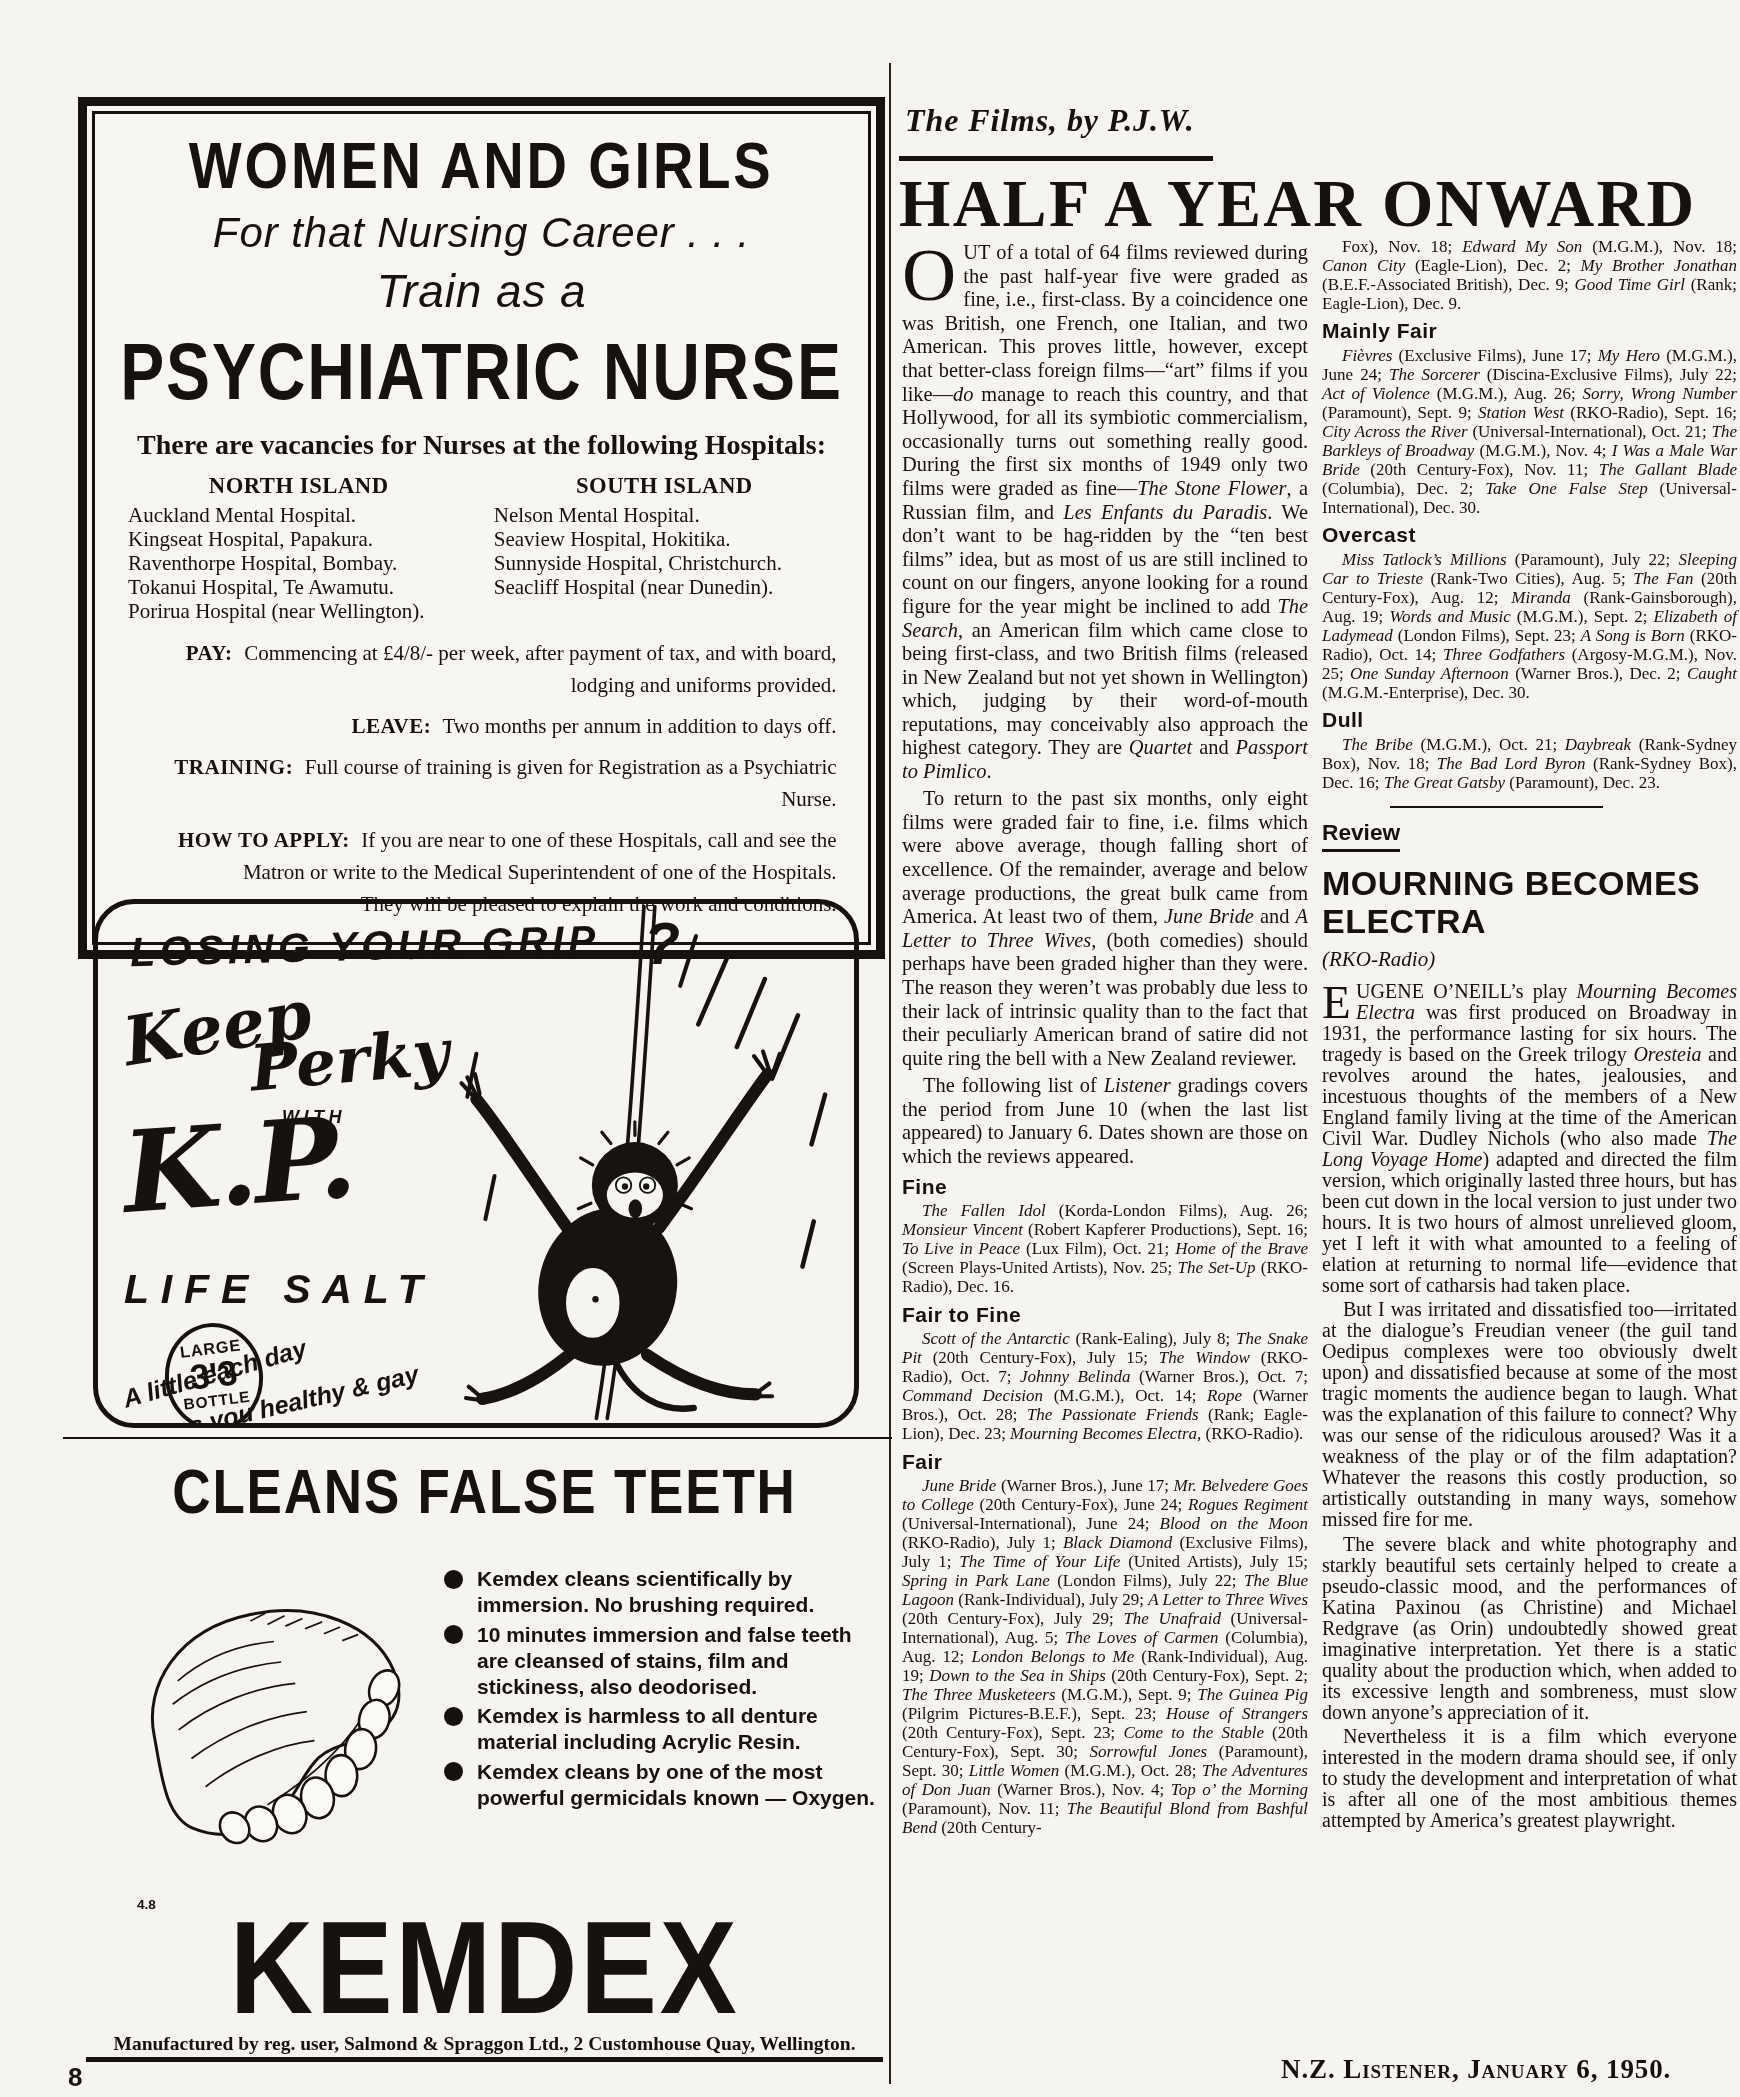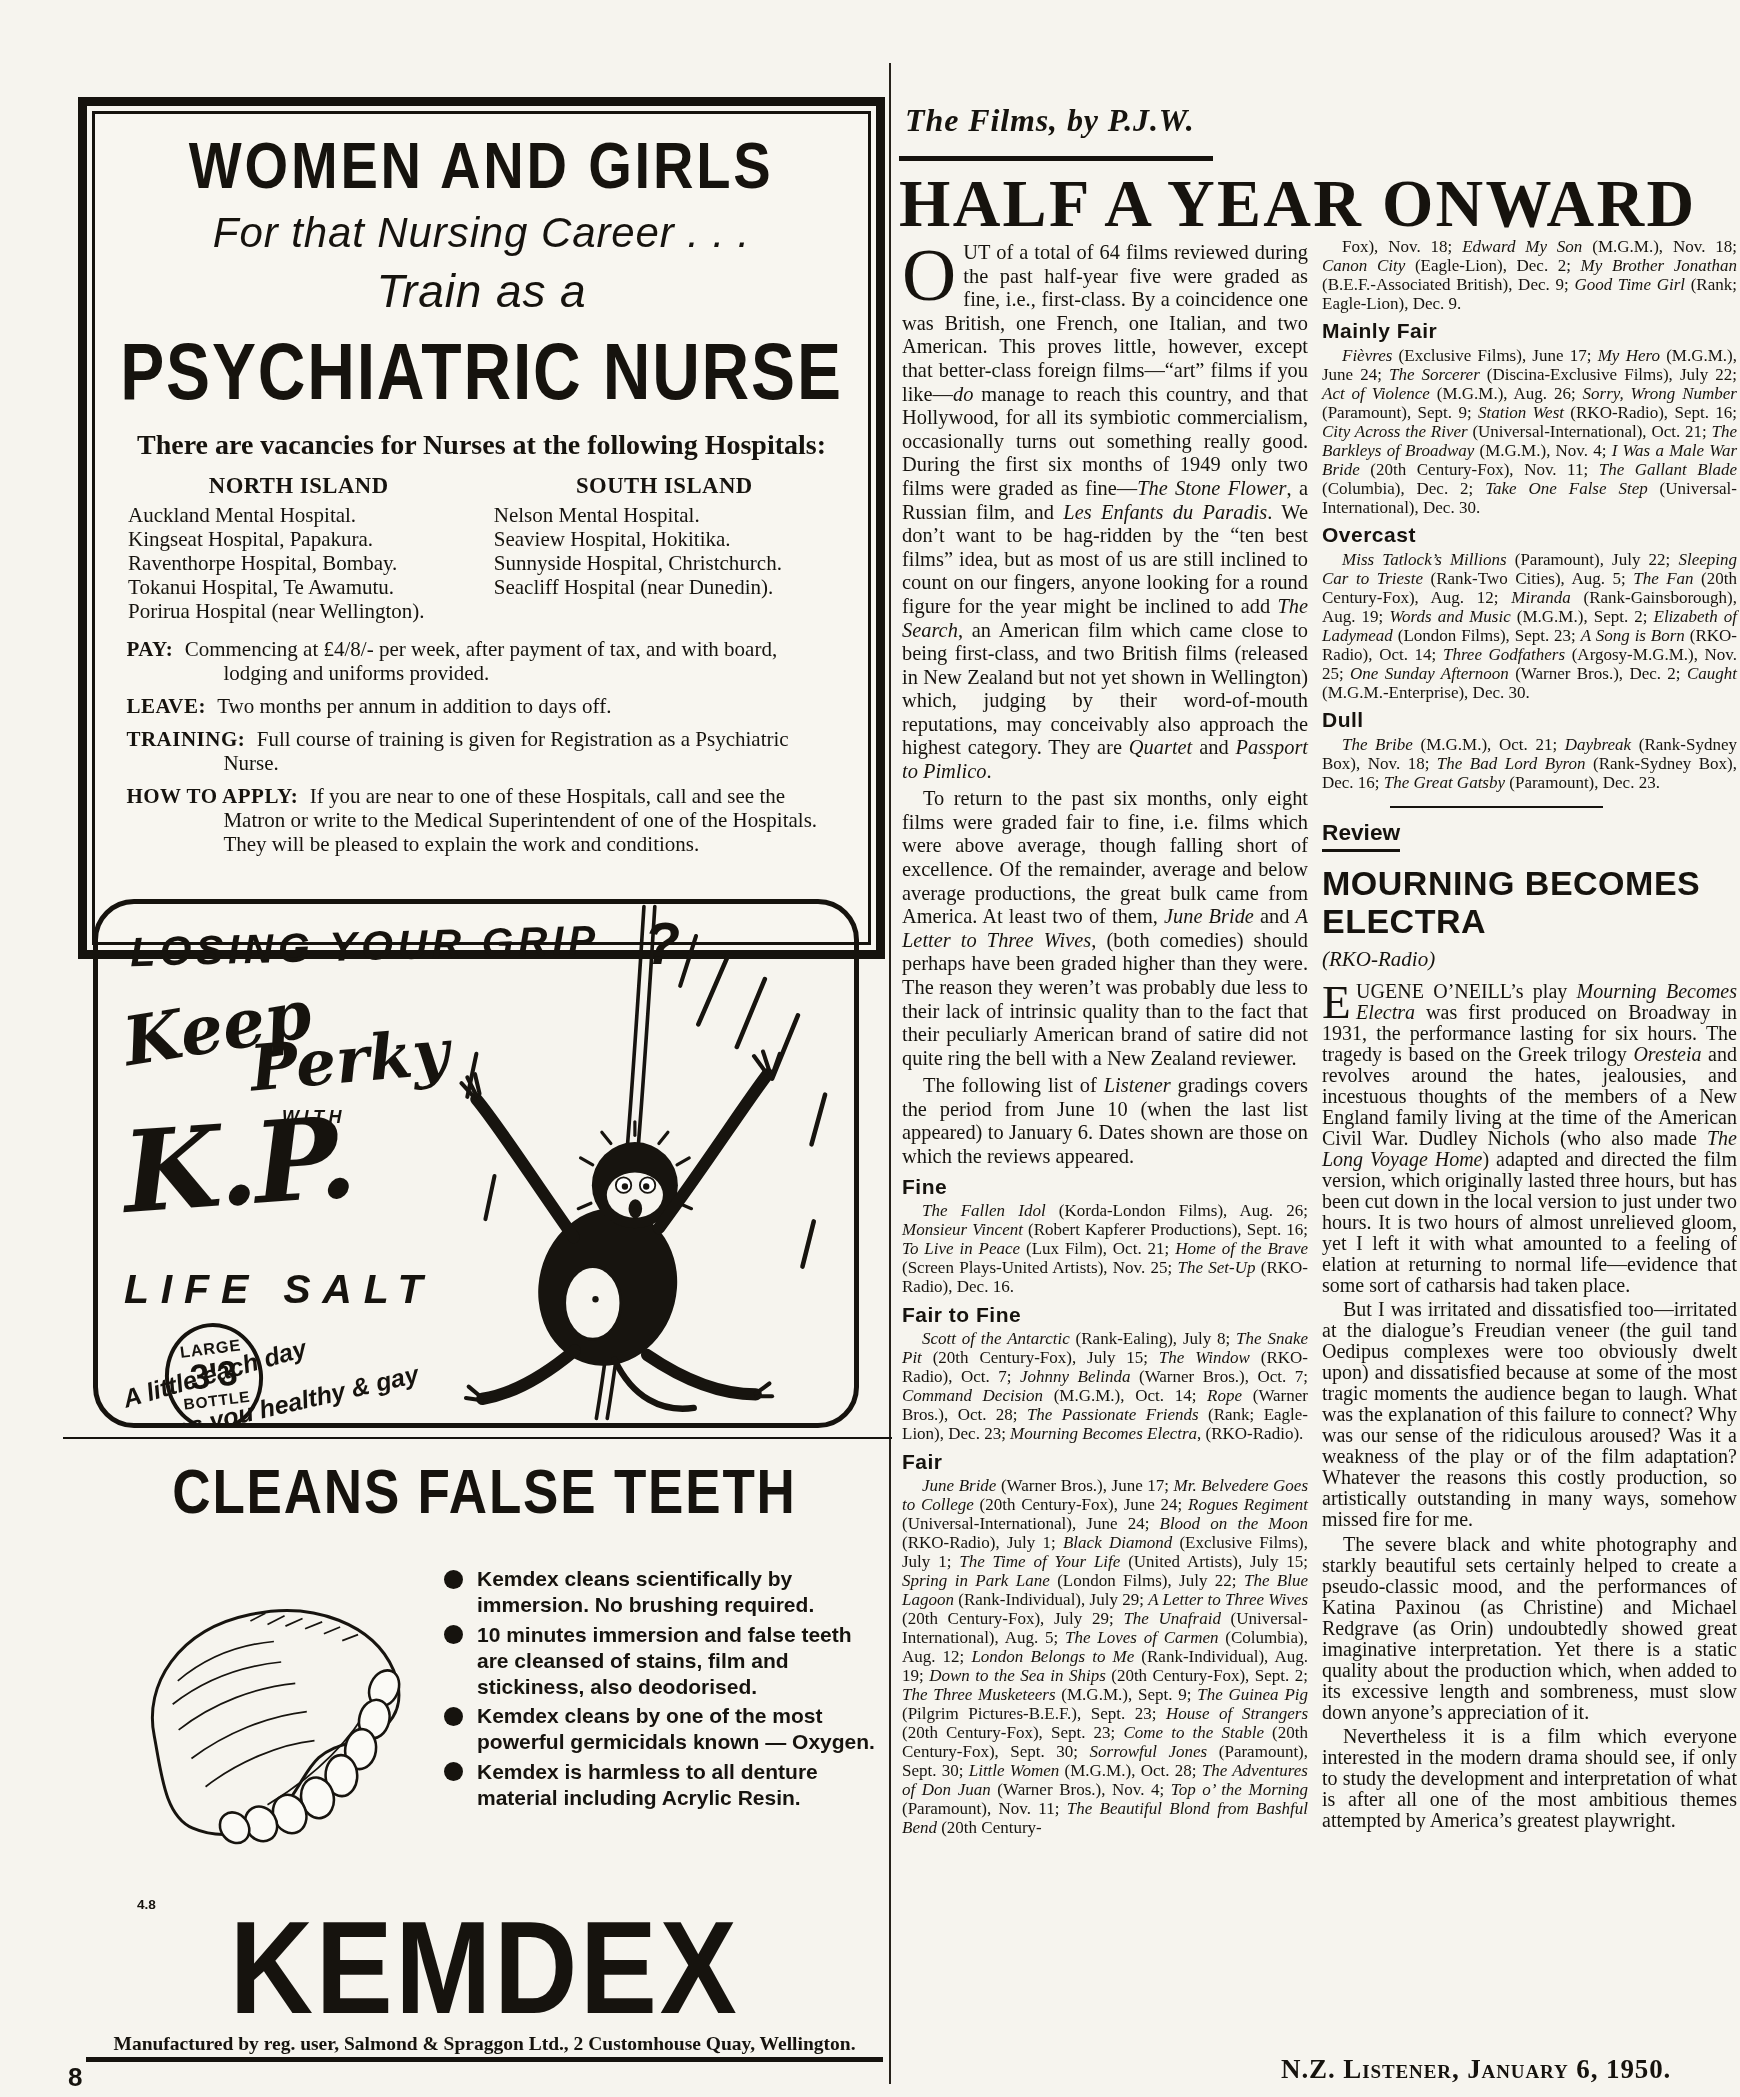--- a/index.html
+++ b/index.html
@@ -21,21 +21,21 @@
               margin-top:11px;letter-spacing:0.9px;}
   .nurse-sub2{font-family:"Liberation Sans",sans-serif;font-style:italic;font-size:46px;
               margin-top:6.3px;letter-spacing:0.9px;}
   .nurse-title{font-family:"Liberation Sans",sans-serif;font-weight:bold;font-size:66px;
                letter-spacing:1.8px;transform:scale(1.0,1.22);margin-top:15.4px;}
   .nurse-intro{font-size:28px;margin-top:20px;font-weight:bold;}
   .hospitals{display:flex;gap:24.5px;text-align:left;margin-top:11.8px;padding:0 12.7px;}
   .hosp-col{flex:1;}
   .hosp-head{font-weight:bold;font-size:22.7px;text-align:center;margin-bottom:4.5px;letter-spacing:0.5px;}
   .hosp-item{font-size:21px;line-height:24px;padding-left:40px;text-indent:-40px;}
-  .terms{text-align:left;margin-top:13.6px;padding:0 11px;font-size:21px;line-height:24px;}
+  .terms{text-align:right;margin-top:13.6px;padding:0 11px;font-size:21px;line-height:32px;}
   .term{padding-left:97px;text-indent:-97px;margin-bottom:9px;}
   .term-label{font-weight:bold;letter-spacing:0.5px;margin-right:6.3px;}
   
   .kp-ad{position:absolute;left:93px;top:899px;width:766px;height:529px;
          border:5.9px solid #16130e;border-radius:41px;box-sizing:border-box;overflow:hidden;}
   .kp-art{position:absolute;right:4.5px;top:0;width:471px;height:517px;}
   .kp-headline{position:absolute;left:32px;top:19px;font-family:"Liberation Sans",sans-serif;
                font-weight:bold;font-style:italic;font-size:41px;letter-spacing:4.5px;
                transform:rotate(-1.5deg);white-space:nowrap;}
   .kp-q{position:absolute;left:546px;top:6.3px;font-family:"Liberation Sans",sans-serif;
@@ -244,22 +244,22 @@
         <ellipse cx="533" cy="472" rx="37" ry="48" transform="rotate(-2 533 472)"></ellipse>
         <ellipse cx="477" cy="524" rx="38" ry="48" transform="rotate(-12 477 524)"></ellipse>
         <ellipse cx="412" cy="562" rx="38" ry="46" transform="rotate(-22 412 562)"></ellipse>
         <ellipse cx="345" cy="585" rx="36" ry="42" transform="rotate(-30 345 585)"></ellipse>
         <ellipse cx="283" cy="594" rx="32" ry="38" transform="rotate(-38 283 594)"></ellipse>
       </g>
     </svg>
     <div class="kemdex-bullets">
       <div class="kbullet"><span class="kdot"></span><span>Kemdex cleans scientifically by immersion. No brushing required.</span></div>
       <div class="kbullet"><span class="kdot"></span><span>10 minutes immersion and false teeth are cleansed of stains, film and stickiness, also deodorised.</span></div>
+      <div class="kbullet"><span class="kdot"></span><span>Kemdex is harmless to all denture material including Acrylic Resin.</span></div>
       <div class="kbullet"><span class="kdot"></span><span>Kemdex cleans by one of the most powerful germicidals known — Oxygen.</span></div>
-      <div class="kbullet"><span class="kdot"></span><span>Kemdex is harmless to all denture material including Acrylic Resin.</span></div>
     </div>
     <div class="kemdex-code">4.8</div>
     <div class="kemdex-brand">KEMDEX</div>
     <div class="kemdex-footnote">Manufactured by reg. user, Salmond &amp; Spraggon Ltd., 2 Customhouse Quay, Wellington.</div>
     <div class="kemdex-bar"></div>
   </section>
 
   <header class="films-kicker">The Films, by P.J.W.</header>
   <div class="kicker-rule"></div>
   <h1 class="films-headline">HALF A YEAR ONWARD</h1>

